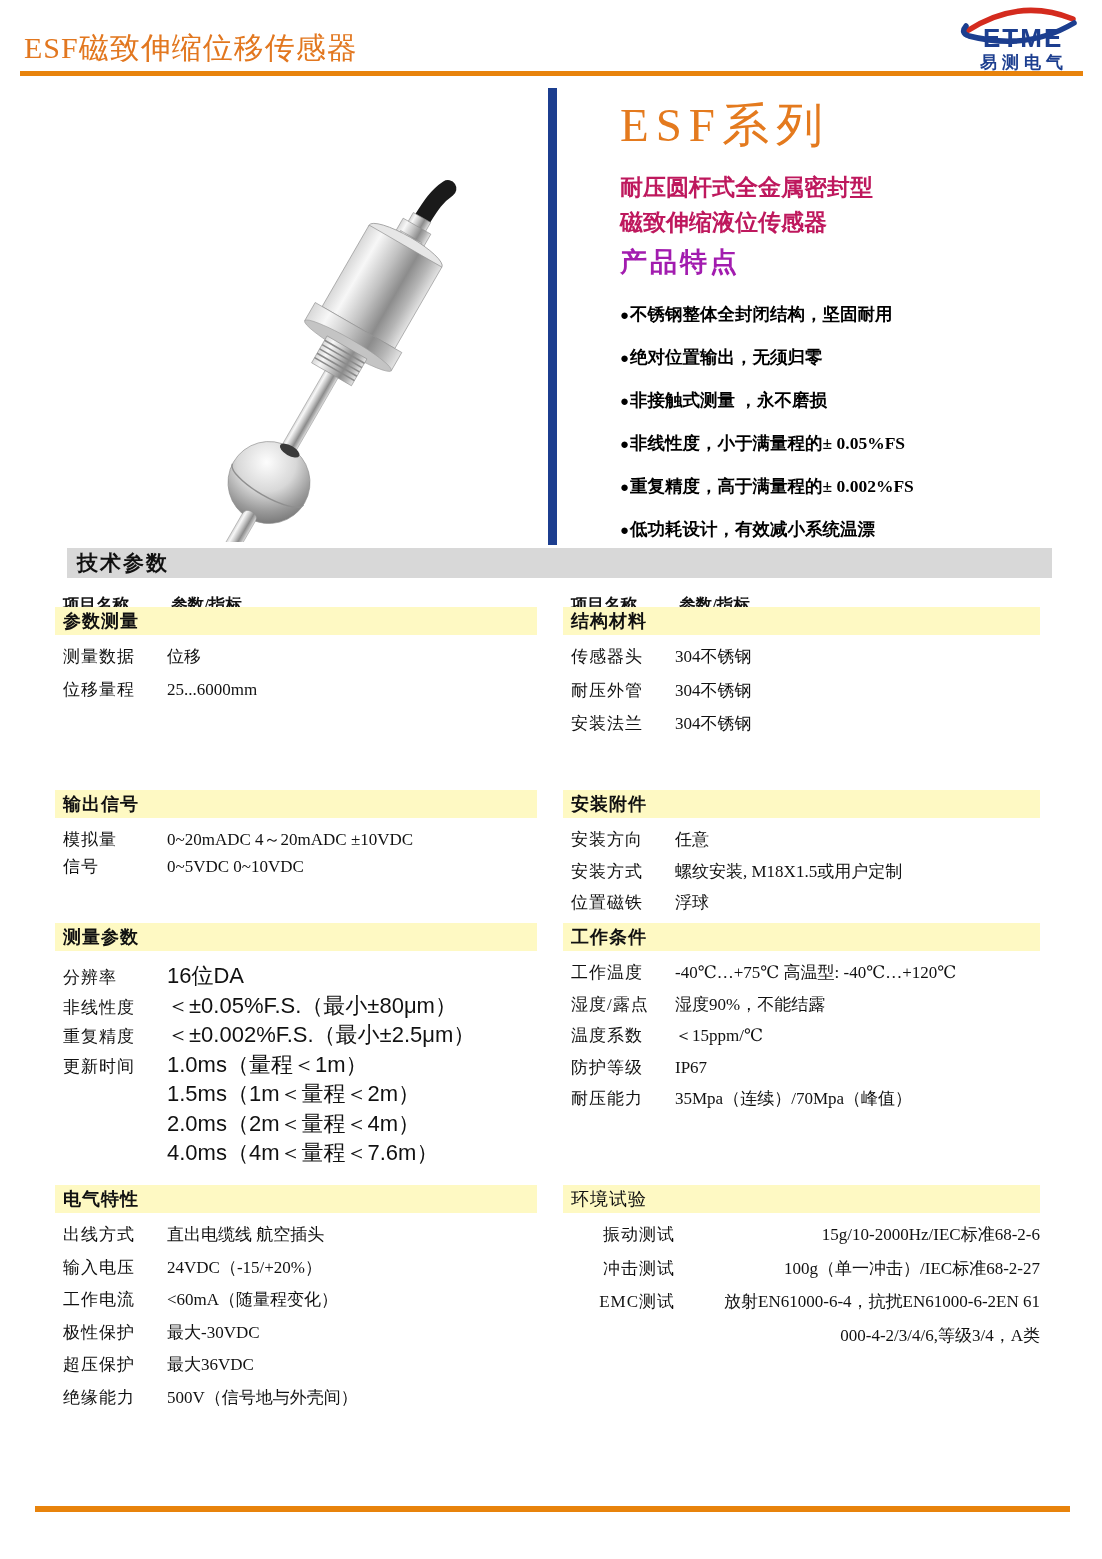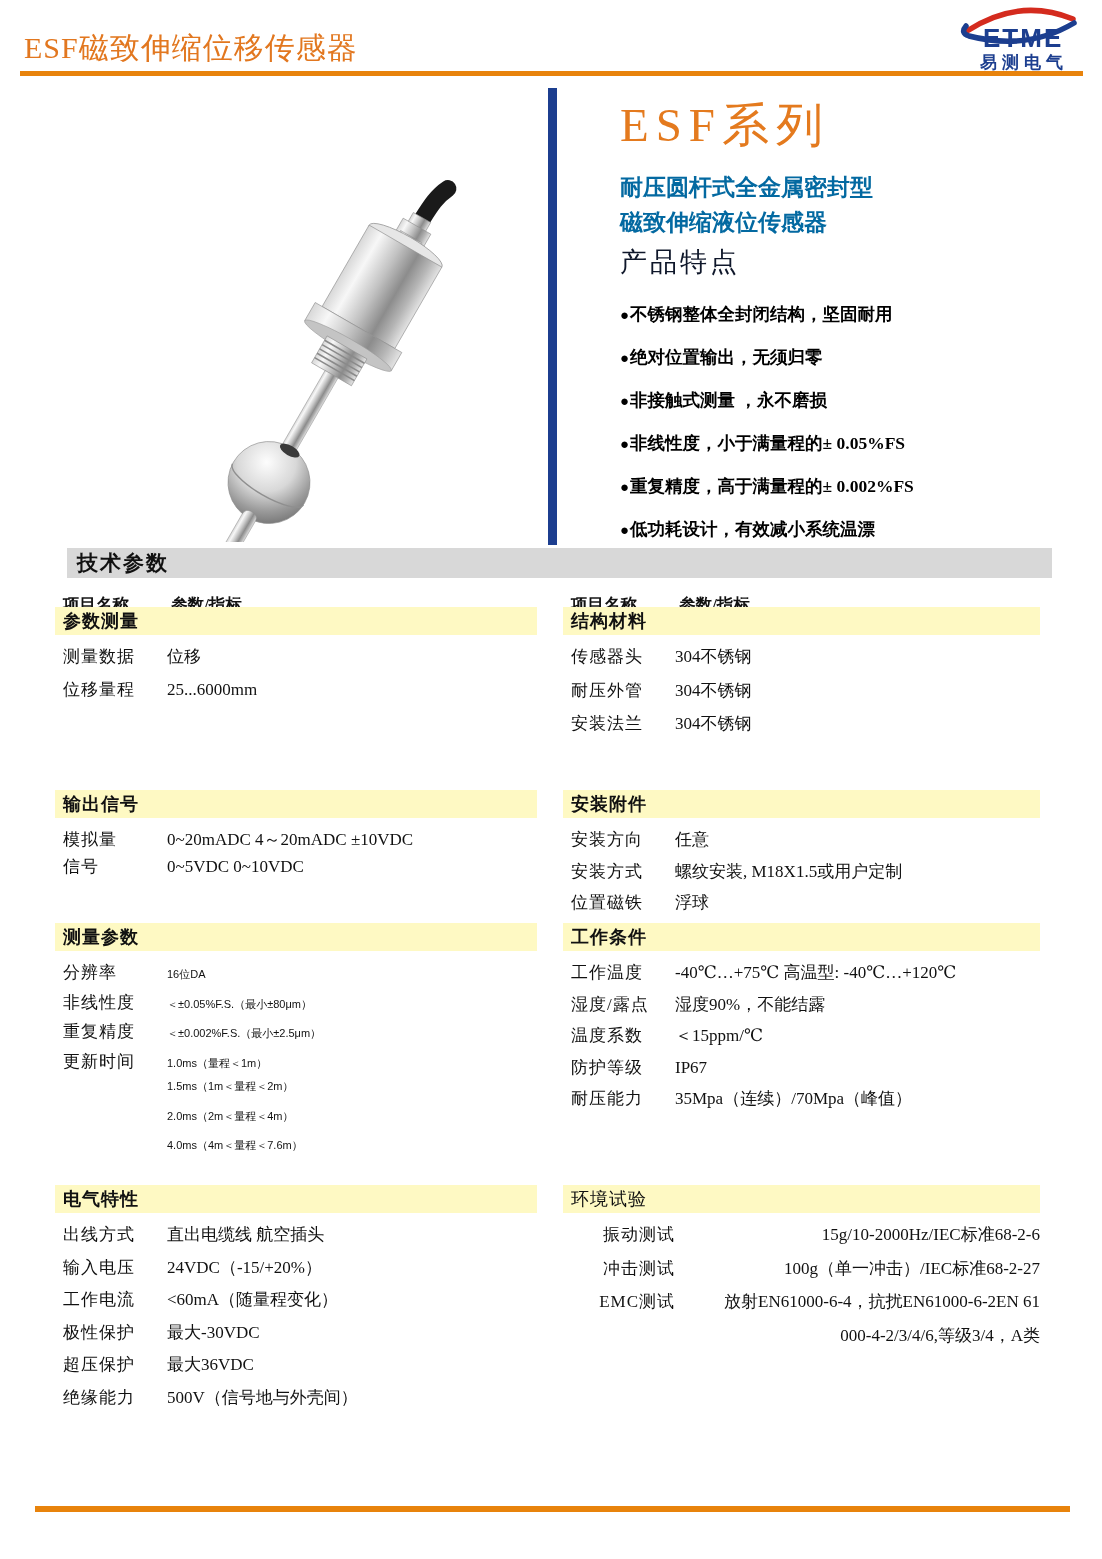--- a/index.html
+++ b/index.html
@@ -10,22 +10,22 @@
   .page-title{position:absolute;left:24px;top:28px;font-size:30px;color:#E2771F;
               font-weight:normal;letter-spacing:1px;}
   .top-rule{position:absolute;left:20px;top:71px;width:1063px;height:5px;background:#E8830C;}
   .logo{position:absolute;left:953px;top:6px;width:138px;height:66px;}
 
   
   .photo{position:absolute;left:35px;top:90px;width:500px;height:452px;background:#fff;}
   .blue-bar{position:absolute;left:548px;top:88px;width:9px;height:457px;background:#1C3E8F;}
   .hero{position:absolute;left:620px;top:90px;width:475px;}
   .series-title{position:absolute;left:0;top:4px;font-size:47px;color:#E47A1E;letter-spacing:7px;}
-  .subtitle{position:absolute;left:0;top:80px;font-size:23px;font-weight:bold;color:#0369a1;line-height:35px;}
-  .features-title{position:absolute;left:0;top:154px;font-size:27px;font-weight:normal;color:#0f172a;letter-spacing:3px;}
+  .subtitle{position:absolute;left:0;top:80px;font-size:23px;font-weight:bold;color:#be185d;line-height:35px;}
+  .features-title{position:absolute;left:0;top:154px;font-size:27px;font-weight:bold;color:#a21caf;letter-spacing:3px;}
   .features{position:absolute;left:0;top:212px;width:475px;}
   .feature-item{height:43px;font-size:17.5px;font-weight:bold;color:#000;white-space:nowrap;}
   .feature-item .bullet{margin-right:1px;font-size:15px;}
 
   
   .tech{position:absolute;left:55px;top:548px;width:985px;height:980px;}
   .tech-band{position:absolute;left:12px;top:0;width:985px;height:30px;background:#D8D8D8;
              font-size:21px;font-weight:bold;line-height:30px;padding-left:10px;box-sizing:border-box;letter-spacing:2px;}
   .t-col{position:absolute;top:0;height:950px;}
   .t-col.left{left:0;width:482px;}
@@ -41,21 +41,21 @@
           padding-left:8px;letter-spacing:1px;}
   .t-rows{margin-top:10px;}
   .t-row{display:flex;align-items:baseline;height:33px;font-size:17px;}
   .t-lab{width:104px;flex:none;padding-left:8px;letter-spacing:1px;}
   .t-val{flex:1;white-space:nowrap;}
   .sec-materials .t-row{height:33.5px;}
   .sec-output_signal .t-row{height:27px;}
   .sec-mounting .t-row{height:31.5px;}
   .sec-working .t-row{height:31.5px;}
   .sec-measure_params .t-row{height:29.5px;}
-  .sec-measure_params .t-val{font-family:"Liberation Sans","DejaVu Sans",sans-serif;font-size:11px;}
+  .sec-measure_params .t-val{font-family:"Liberation Sans","DejaVu Sans",sans-serif;font-size:22px;}
   .sec-electrical .t-row{height:32.5px;}
   .sec-env_test .t-band{font-weight:normal;}
   .sec-env_test .t-row{height:33.5px;text-align:right;}
 
   .bottom-rule{position:absolute;left:35px;top:1506px;width:1035px;height:6px;background:#E8830C;}
 </style>
 </head>
 <body>
 
 <div class="page-title">ESF磁致伸缩位移传感器</div>

